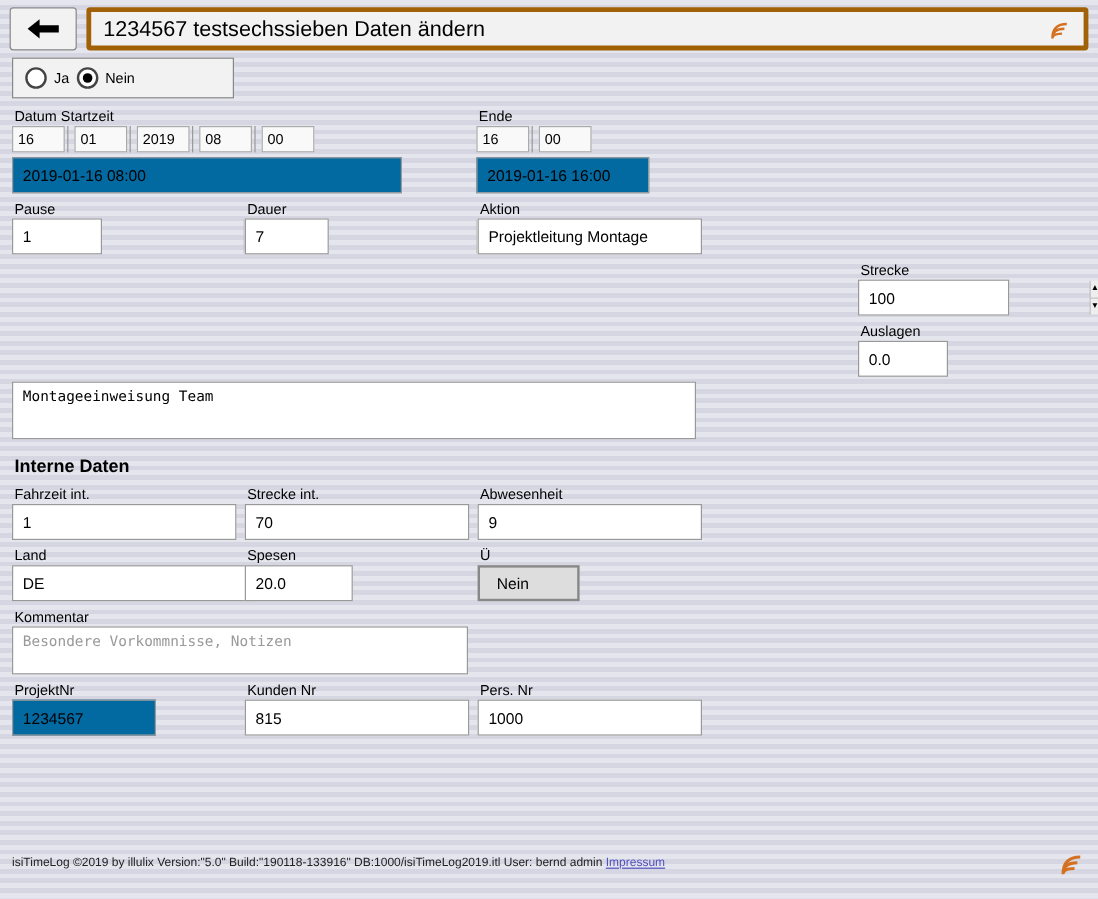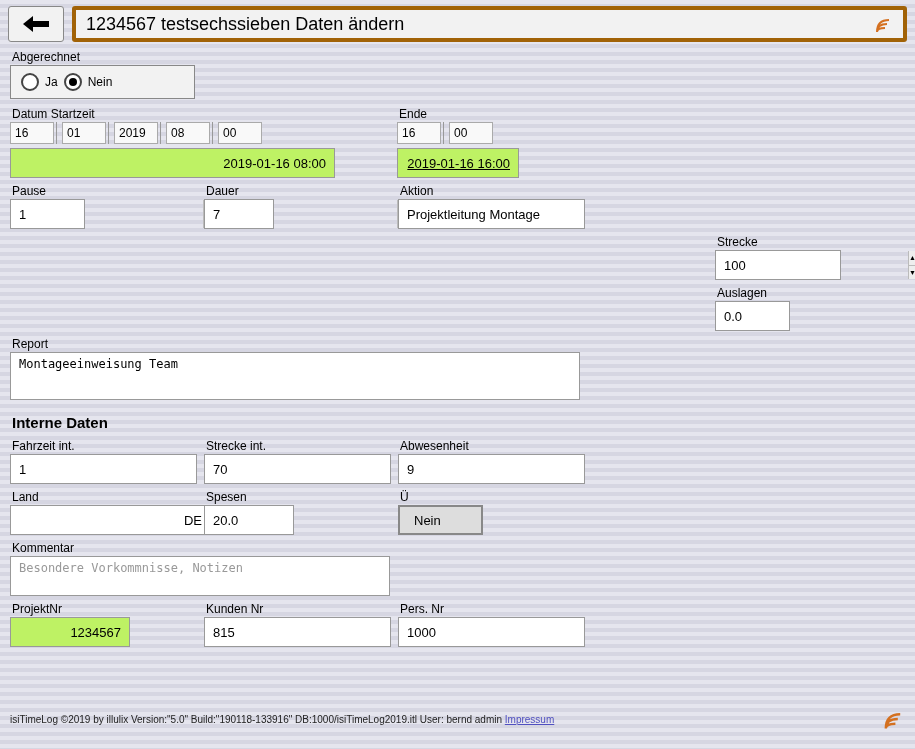--- a/index.html
+++ b/index.html
@@ -113,21 +113,21 @@
     border-left: 1px solid #999;
     margin: 0 2px;
   }
   .text-in {
     height: 30px;
     border: 1px solid #999;
     background: #fff;
     padding: 0 8px;
     font-size: 13px;
   }
-  .text-in.readonly { background: #bef264; text-align: right; }
+  .text-in.readonly { background: #0369a1; }
   .spinbox {
     display: flex;
     align-items: stretch;
     border: 1px solid #999;
     background: #fff;
     height: 30px;
   }
   .spinbox input {
     border: none;
     outline: none;
@@ -155,21 +155,21 @@
   textarea.text-in {
     height: 48px;
     padding: 4px 8px;
     font-family: monospace;
     font-size: 12px;
     resize: none;
   }
   .w190 { width: 190px; }
   .w380 { width: 383px; }
   .w570 { width: 573px; }
-  .w150 { width: 122px; text-decoration: underline; }
+  .w150 { width: 144px; }
   .section-title {
     font-size: 15px;
     font-weight: bold;
     padding: 14px 2px 6px 2px;
   }
   .toggle-btn {
     height: 30px;
     border: 2px solid #888;
     background: #ddd;
     padding: 0 14px;
@@ -207,21 +207,20 @@
     <span>1234567 testsechssieben Daten ändern</span>
     <svg class="logo-small" viewBox="0 0 20 20">
       <path d="M4 18 Q4 6 16 6 M4 18 Q4 10 14 10 M4 18 Q4 14 12 14" fill="none" stroke="#d47020" stroke-width="2"></path>
     </svg>
   </div>
 </div>
 
 <div class="form-area">
 
   <div class="cell" style="margin-bottom:6px;">
-    <div class="label">Abgerechnet</div>
     <div class="radio-box">
       <span class="radio"></span>
       <span>Ja</span>
       <span class="radio checked"></span>
       <span>Nein</span>
     </div>
   </div>
 
   <div class="row">
     <div class="cell w380">
@@ -289,21 +288,20 @@
       </div>
     </div>
     <div class="cell w190">
       <div class="label">Auslagen</div>
       <input class="text-in" style="width: 75px;" value="0.0">
     </div>
   </div>
 
   <div class="row" style="margin-top:4px;">
     <div class="cell w570">
-      <div class="label">Report</div>
       <textarea class="text-in" style="width: 570px;">Montageeinweisung Team</textarea>
     </div>
   </div>
 
   <div class="section-title">Interne Daten</div>
 
   <div class="row">
     <div class="cell w190">
       <div class="label">Fahrzeit int.</div>
       <input class="text-in" style="width: 187px;" value="1">
@@ -314,21 +312,21 @@
     </div>
     <div class="cell w190">
       <div class="label">Abwesenheit</div>
       <input class="text-in" style="width: 187px;" value="9">
     </div>
   </div>
 
   <div class="row" style="margin-top:4px;">
     <div class="cell w190">
       <div class="label">Land</div>
-      <input class="text-in" style="width: 201px; text-align: right;" value="DE">
+      <input class="text-in" style="width: 201px;" value="DE">
     </div>
     <div class="cell w190">
       <div class="label">Spesen</div>
       <input class="text-in" style="width: 90px;" value="20.0">
     </div>
     <div class="cell w190">
       <div class="label">Ü</div>
       <div class="toggle-btn">Nein</div>
     </div>
   </div>

